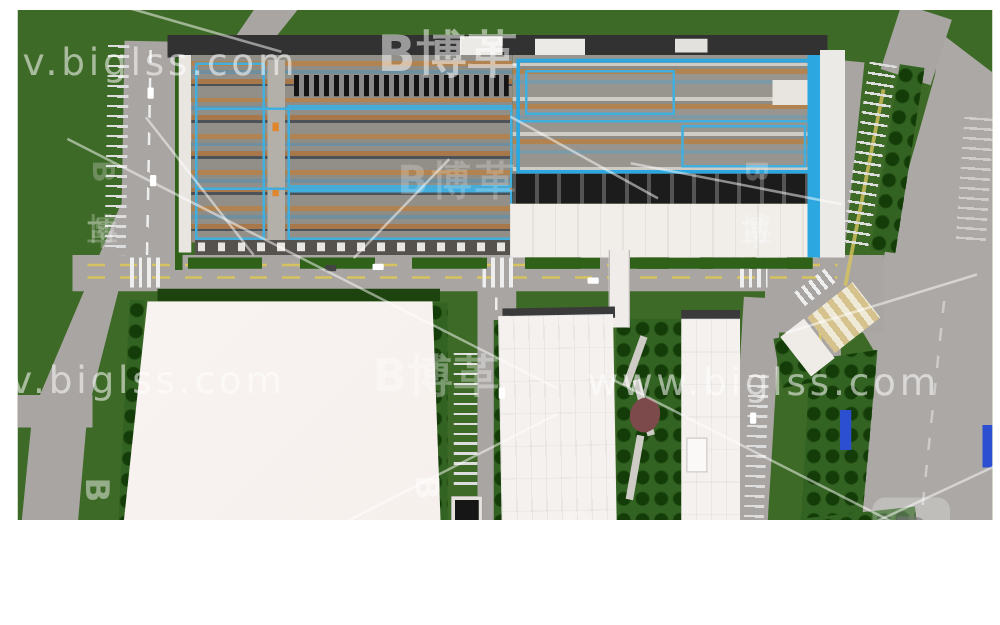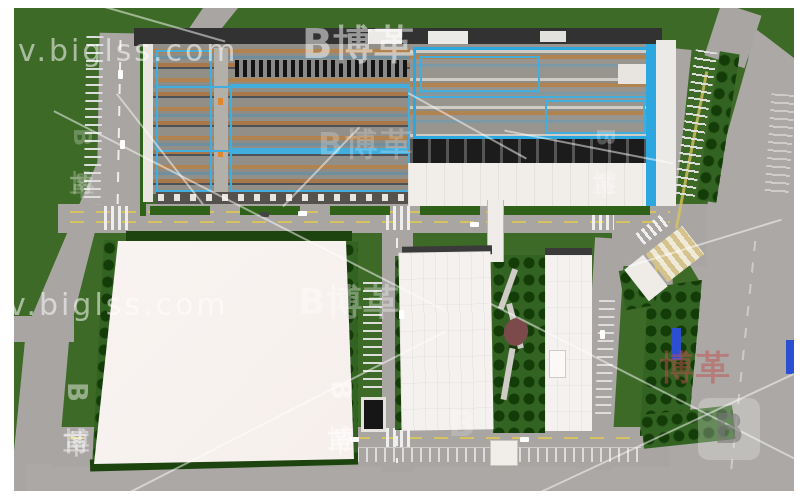--- a/index.html
+++ b/index.html
@@ -1,17 +1,17 @@
 <!DOCTYPE html>
 <html><head>
 <meta charset="utf-8">
 <style>
   *{margin:0;padding:0;box-sizing:border-box}
   html,body{width:800px;height:500px;overflow:hidden;background:#fff;font-family:"DejaVu Sans",sans-serif}
-  #scene{position:relative;width:800px;height:500px;background:#fff;overflow:hidden}
+  #scene{position:relative;width:800px;height:416px;background:#fff;overflow:hidden}
   #plan{position:absolute;left:0;top:0;width:800px;height:500px;filter:blur(.45px)}
   .a{position:absolute}
   .full{position:absolute;left:0;top:0;width:800px;height:500px}
   .road{background:#a8a5a2}
   .trees{background-color:#336322;background-image:
     radial-gradient(circle at 6px 8px, #143c08 5px, rgba(0,0,0,0) 6px),
     radial-gradient(circle at 8px 9px, #2f6b1a 2.5px, rgba(0,0,0,0) 3.5px);
     background-size:15px 17px}
   .hedge{background:#1d430e}
   .stripesH{background:repeating-linear-gradient(180deg,#ddd 0 2px,rgba(0,0,0,0) 2px 8px)}
@@ -160,26 +160,26 @@
   <div class="wmline" style="left:625px;top:242px;width:160px;transform:rotate(-17deg)"></div>
   <div class="wmline" style="left:90px;top:148px;width:140px;transform:rotate(52deg)"></div>
   <div class="wmline" style="left:266px;top:166px;width:110px;transform:rotate(-46deg)"></div>
   <div class="wmline" style="left:400px;top:125px;width:135px;transform:rotate(29deg)"></div>
   <div class="wmline" style="left:503px;top:146px;width:172px;transform:rotate(11deg)"></div>
 
   <div class="a wm" style="left:18px;top:36px;font-size:30px">v.biglss.com</div>
   <div class="a wm" style="left:302px;top:24px;font-size:40px;font-weight:bold;color:rgba(255,255,255,.5);letter-spacing:1px">B博革</div>
   <div class="a wm" style="left:8px;top:290px;font-size:30px">v.biglss.com</div>
   <div class="a wm" style="left:298px;top:284px;font-size:36px;font-weight:bold;color:rgba(255,255,255,.35);letter-spacing:1px">B博革</div>
+  <div class="a wm" style="left:470px;top:292px;font-size:30px">www.biglss.com</div>
   <div class="a wm" style="left:318px;top:128px;font-size:32px;font-weight:bold;color:rgba(255,255,255,.22)">B博革</div>
   <div class="a wmv" style="left:64px;top:382px;font-size:26px">B博革</div>
   <div class="a wmv" style="left:328px;top:380px;font-size:26px">B博革</div>
   <div class="a wmv" style="left:593px;top:128px;font-size:24px;color:rgba(255,255,255,.25)">B博革</div>
   <div class="a wmv" style="left:70px;top:128px;font-size:24px;color:rgba(255,255,255,.25)">B博革</div>
-  <div class="a wm" style="left:660px;top:350px;font-size:34px;font-weight:bold;color:rgba(192,80,80,.5);letter-spacing:2px">博革</div>
   <div class="a wm" style="left:448px;top:406px;font-size:36px;font-weight:bold;color:rgba(255,255,255,.18)">B</div>
   <div class="a" style="left:698px;top:398px;width:62px;height:62px;border-radius:10px;background:rgba(255,255,255,.25);display:flex;align-items:center;justify-content:center">
     <span style="font-size:40px;font-weight:bold;color:rgba(120,120,120,.6)">B</span>
   </div>
 
 </div>
 
   <div class="a margin" style="left:0;top:0;width:14px;height:500px"></div>
   <div class="a margin" style="left:0;top:0;width:800px;height:8px"></div>
   <div class="a margin" style="left:794px;top:0;width:6px;height:500px"></div>

